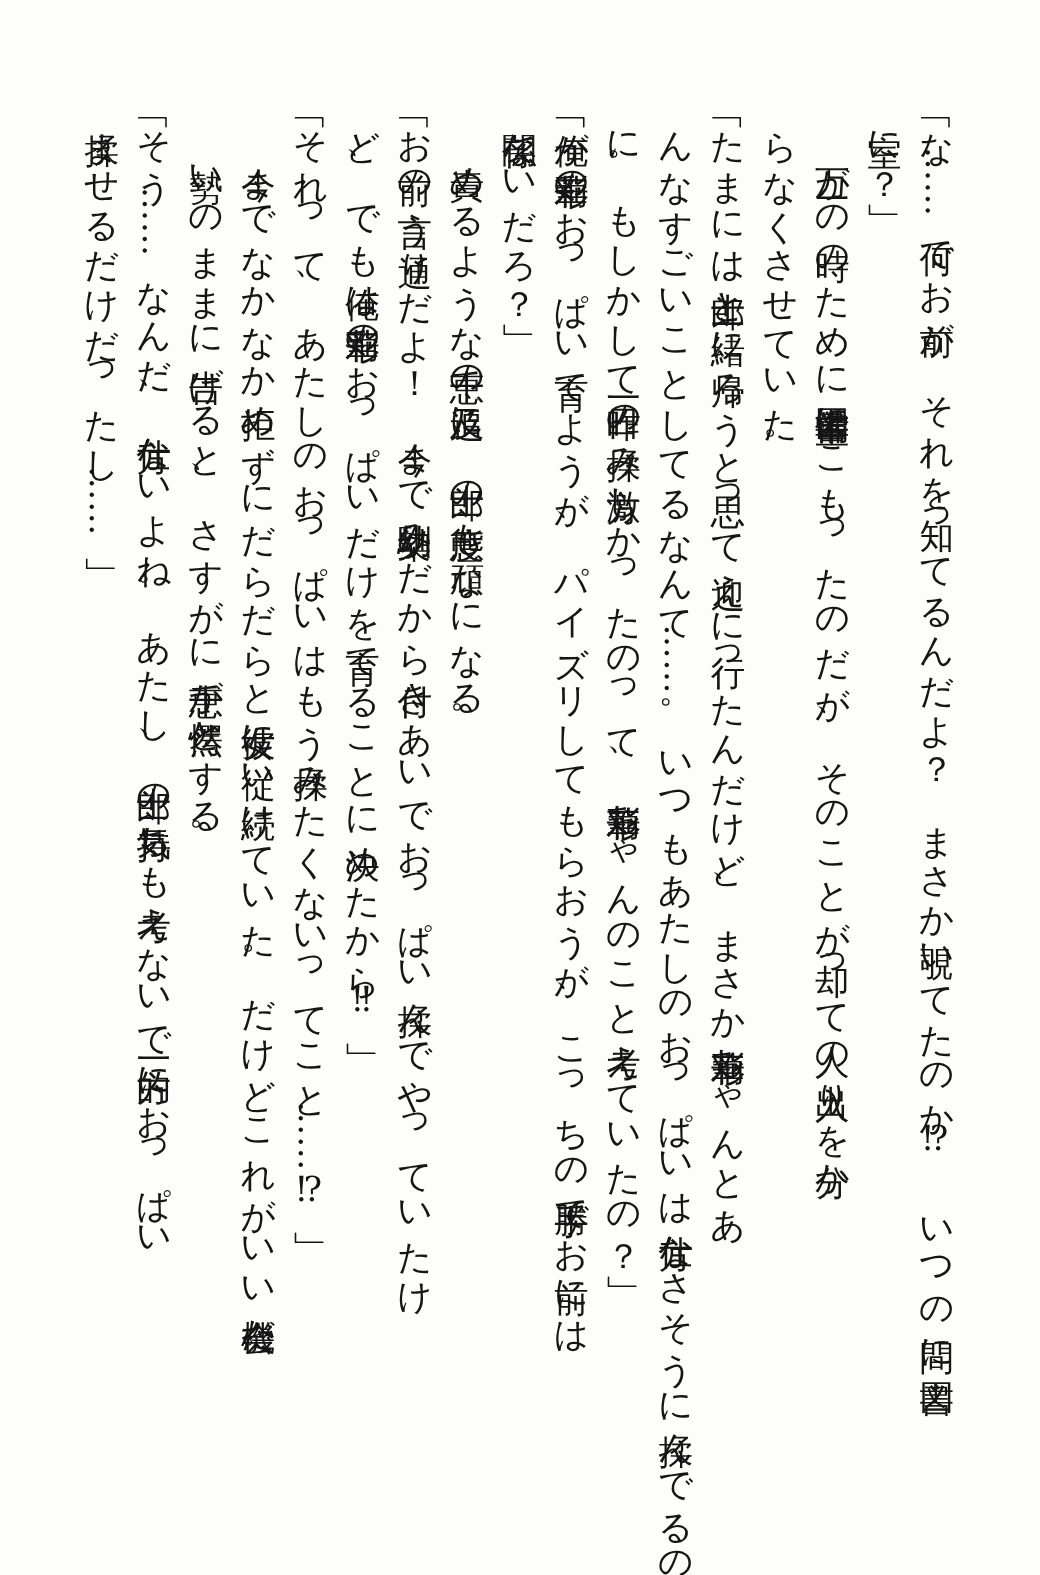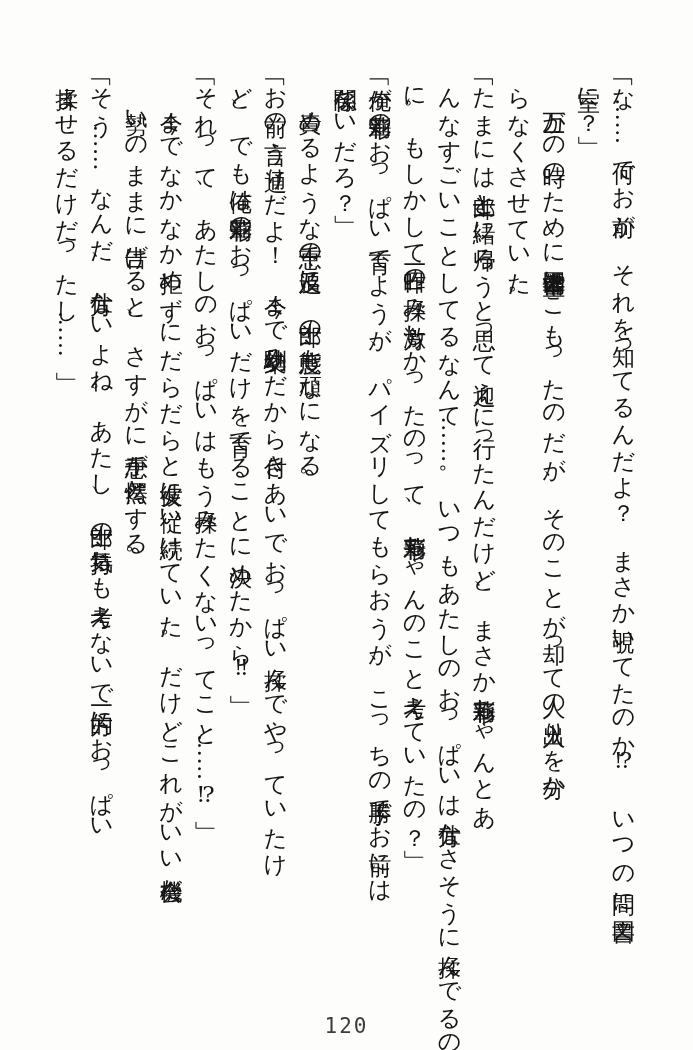--- a/index.html
+++ b/index.html
@@ -46,15 +46,14 @@
     color: #3c3c3c;
   }
 </style>
 </head>
 <body>
 
 <div class="book-page">
 
   <div class="page-text"><div class="tline">「な……何でお前が、それを知ってるんだよ？　まさか覗いてたのか⁉　いつの間に図書</div><div class="tline">室に？」</div><div class="tline">　万が一の時のために図書準備室にこもったのだが、そのことが却って人の出入りを分か</div><div class="tline">らなくさせていた。</div><div class="tline">「たまには士郎と一緒に帰ろうと思って迎えに行ったんだけど、まさか彩莉華ちゃんとあ</div><div class="tline">んなすごいことしてるなんて……。いつもあたしのおっぱいは仕方なさそうに揉んでるの</div><div class="tline">に。もしかして一昨日の揉み方激しかったのって、彩莉華ちゃんのこと考えていたの？」</div><div class="tline">「俺が彩莉華のおっぱい育てようが、パイズリしてもらおうが、こっちの勝手でお前には</div><div class="tline">関係ないだろ？」</div><div class="tline">　責めるような千恵の追及に、士郎の態度も頑なになる。</div><div class="tline">「お前の言う通りだよ！　今まで幼馴染みだから付きあいでおっぱい揉んでやっていたけ</div><div class="tline">ど、でも俺は彩莉華のおっぱいだけを育てることに決めたから‼」</div><div class="tline">「それって、あたしのおっぱいはもう揉みたくないってこと……⁉」</div><div class="tline">　今までなかなか拒めずにだらだらと彼女に従い続けていた。だけどこれがいい機会だ。</div><div class="tline">　勢いのままに告げると、さすがに千恵が愕然とする。</div><div class="tline">「そう……なんだ、仕方ないよね。あたし、士郎の気持ちも考えないで一方的におっぱい</div><div class="tline">揉ませるだけだったし……」</div></div>
 
-  <div class="page-number">120</div>
 
 </div>
 
 </body></html>

